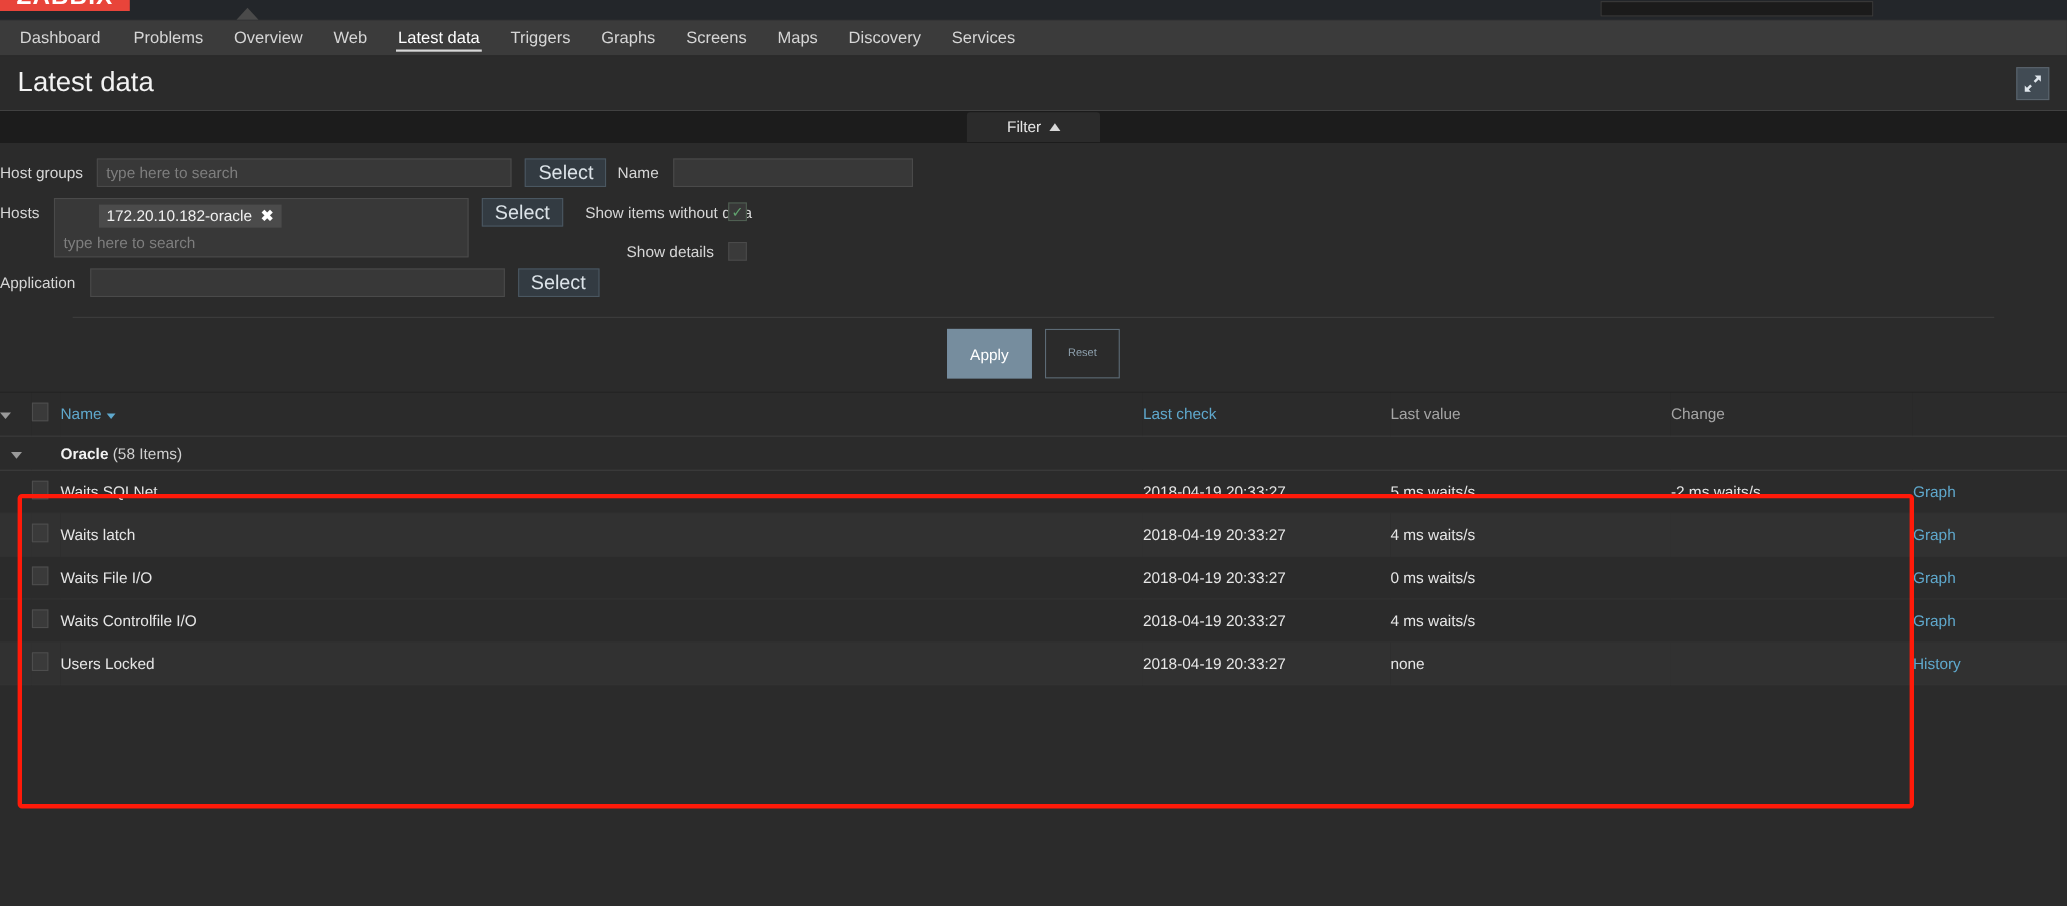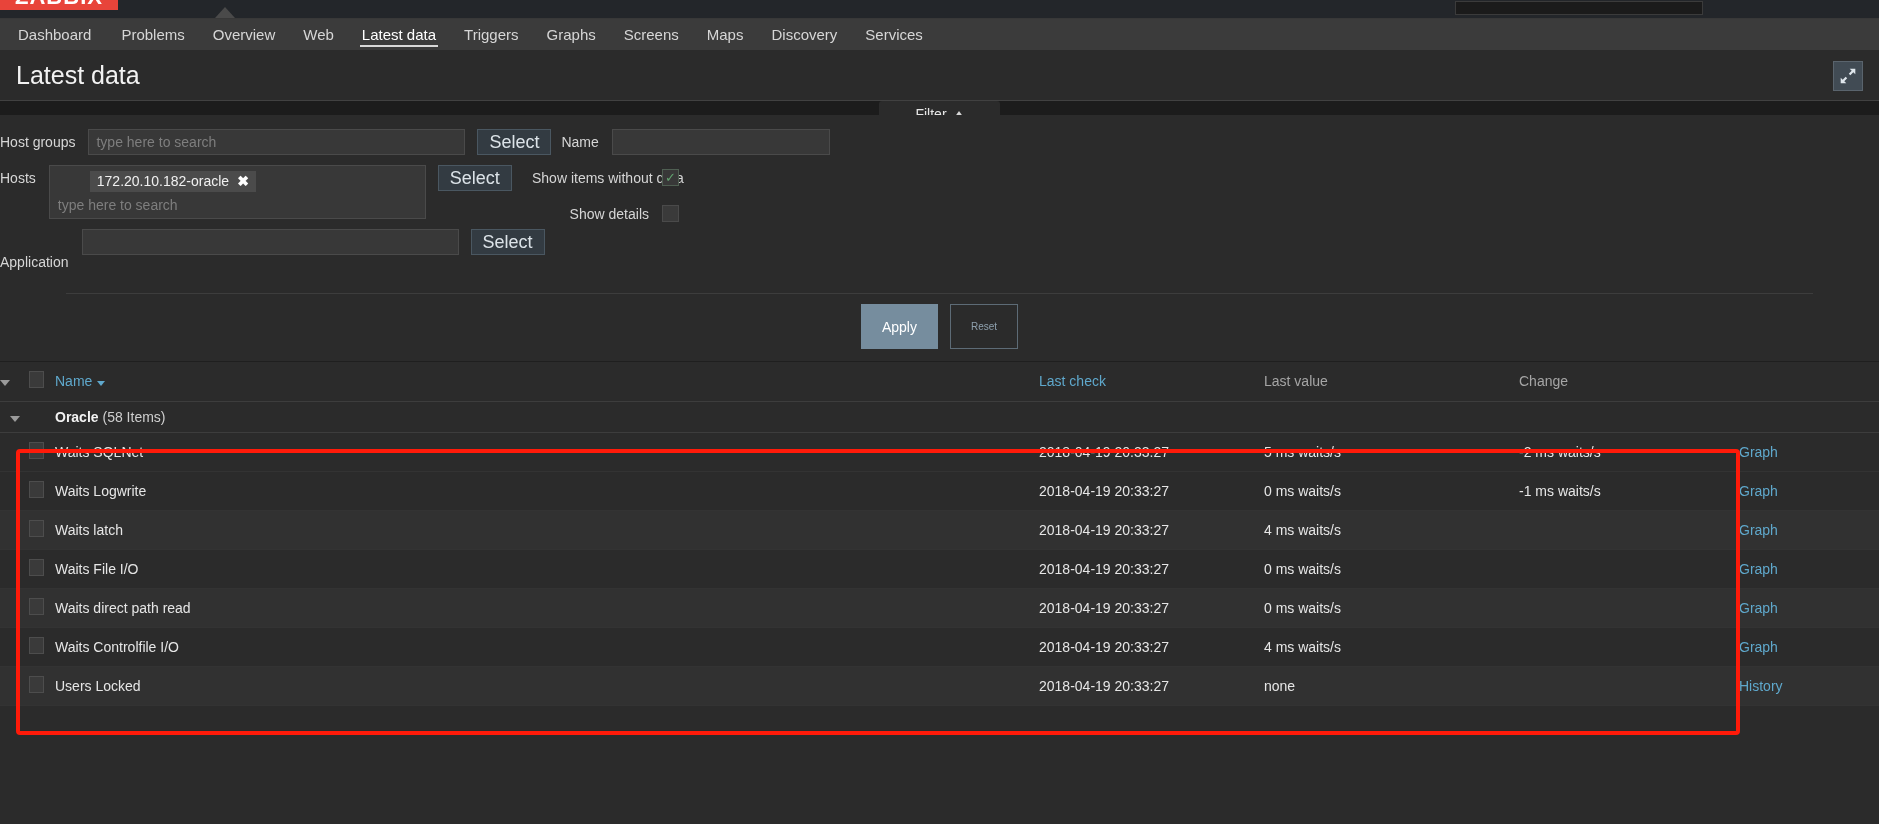--- a/index.html
+++ b/index.html
@@ -84,23 +84,23 @@
     width: 30px; height: 30px;
     background: #414b54;
     border: 1px solid #5a646d;
     display: flex; align-items: center; justify-content: center;
     cursor: pointer;
   }
   .kiosk-btn svg { width: 18px; height: 18px; }
 
   
   .filtertabs {
-    height: 14px;
+    height: 29px;
     background: #1c1c1c;
-    display: flex; justify-content: center; align-items: flex-start;
+    display: flex; justify-content: center; align-items: center;
     position: relative;
   }
   .filtertabs::before {
     content:"";
     position:absolute; left:0; right:0; top:0; height:29px;
     background:#1c1c1c;
   }
   .filtertab {
     position: relative;
     background: #2b2b2b;
@@ -382,21 +382,21 @@
               <span>172.20.10.182-oracle</span>
               <span class="chip-x">✖</span>
             </span>
             <span class="ms-placeholder">type here to search</span>
           </div>
           <button class="selectbtn">Select</button>
         </div>
       </div>
 
       <div class="frow">
-        <div class="flabel" style="width:369px;margin-top:20px;">Application</div>
+        <div class="flabel" style="width:369px;">Application</div>
         <div class="ctrl-left">
           <input class="textinput" placeholder="" style="">
           <button class="selectbtn">Select</button>
         </div>
       </div>
     </div>
 
     <div style="padding-left:76px;">
 
       <div class="frow">
@@ -447,56 +447,38 @@
         </tr>
         <tr class="">
           <td class="col-arrow"></td>
           <td class="col-check"><span class="rowcheck"></span></td>
           <td class="col-name">Waits SQLNet</td>
           <td class="col-last">2018-04-19 20:33:27</td>
           <td class="col-value">5 ms waits/s</td>
           <td class="col-change">-2 ms waits/s</td>
           <td class="col-action"><span class="actionlink">Graph</span></td>
         </tr>
-        <tr class="">
-          <td class="col-arrow"></td>
-          <td class="col-check"><span class="rowcheck"></span></td>
-          <td class="col-name">Waits Logwrite</td>
-          <td class="col-last">2018-04-19 20:33:27</td>
-          <td class="col-value">0 ms waits/s</td>
-          <td class="col-change">-1 ms waits/s</td>
-          <td class="col-action"><span class="actionlink">Graph</span></td>
-        </tr>
         <tr class="alt">
           <td class="col-arrow"></td>
           <td class="col-check"><span class="rowcheck"></span></td>
           <td class="col-name">Waits latch</td>
           <td class="col-last">2018-04-19 20:33:27</td>
           <td class="col-value">4 ms waits/s</td>
           <td class="col-change"></td>
           <td class="col-action"><span class="actionlink">Graph</span></td>
         </tr>
         <tr class="">
           <td class="col-arrow"></td>
           <td class="col-check"><span class="rowcheck"></span></td>
           <td class="col-name">Waits File I/O</td>
           <td class="col-last">2018-04-19 20:33:27</td>
           <td class="col-value">0 ms waits/s</td>
           <td class="col-change"></td>
           <td class="col-action"><span class="actionlink">Graph</span></td>
         </tr>
-        <tr class="alt">
-          <td class="col-arrow"></td>
-          <td class="col-check"><span class="rowcheck"></span></td>
-          <td class="col-name">Waits direct path read</td>
-          <td class="col-last">2018-04-19 20:33:27</td>
-          <td class="col-value">0 ms waits/s</td>
-          <td class="col-change"></td>
-          <td class="col-action"><span class="actionlink">Graph</span></td>
-        </tr>
         <tr class="">
           <td class="col-arrow"></td>
           <td class="col-check"><span class="rowcheck"></span></td>
           <td class="col-name">Waits Controlfile I/O</td>
           <td class="col-last">2018-04-19 20:33:27</td>
           <td class="col-value">4 ms waits/s</td>
           <td class="col-change"></td>
           <td class="col-action"><span class="actionlink">Graph</span></td>
         </tr>
         <tr class="alt">

